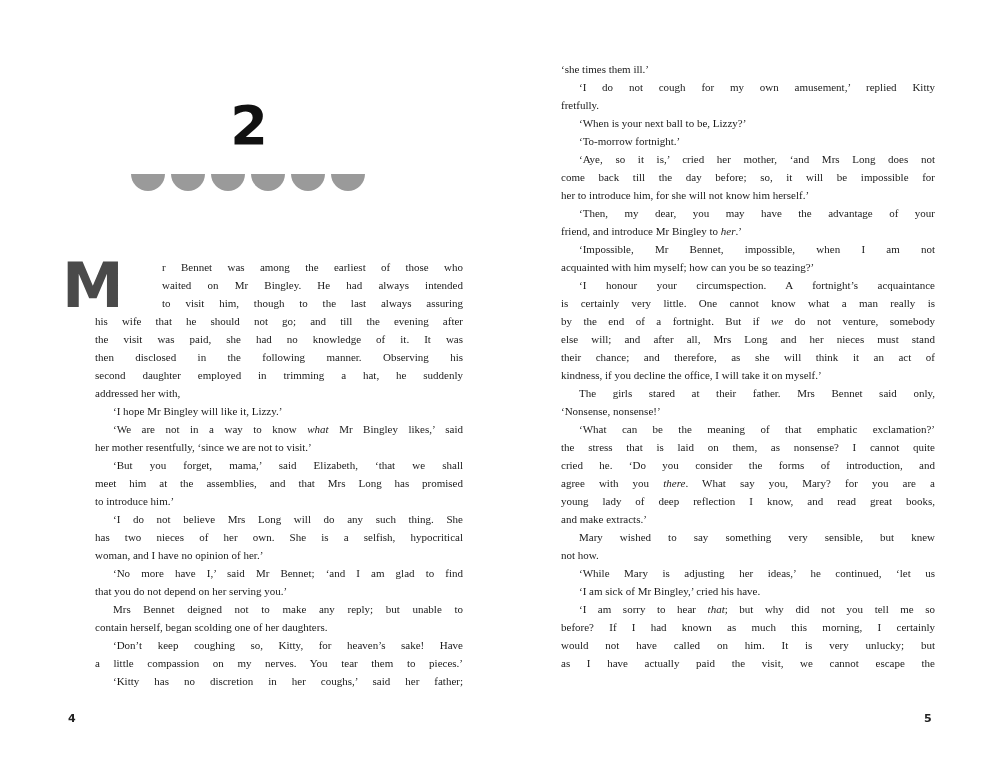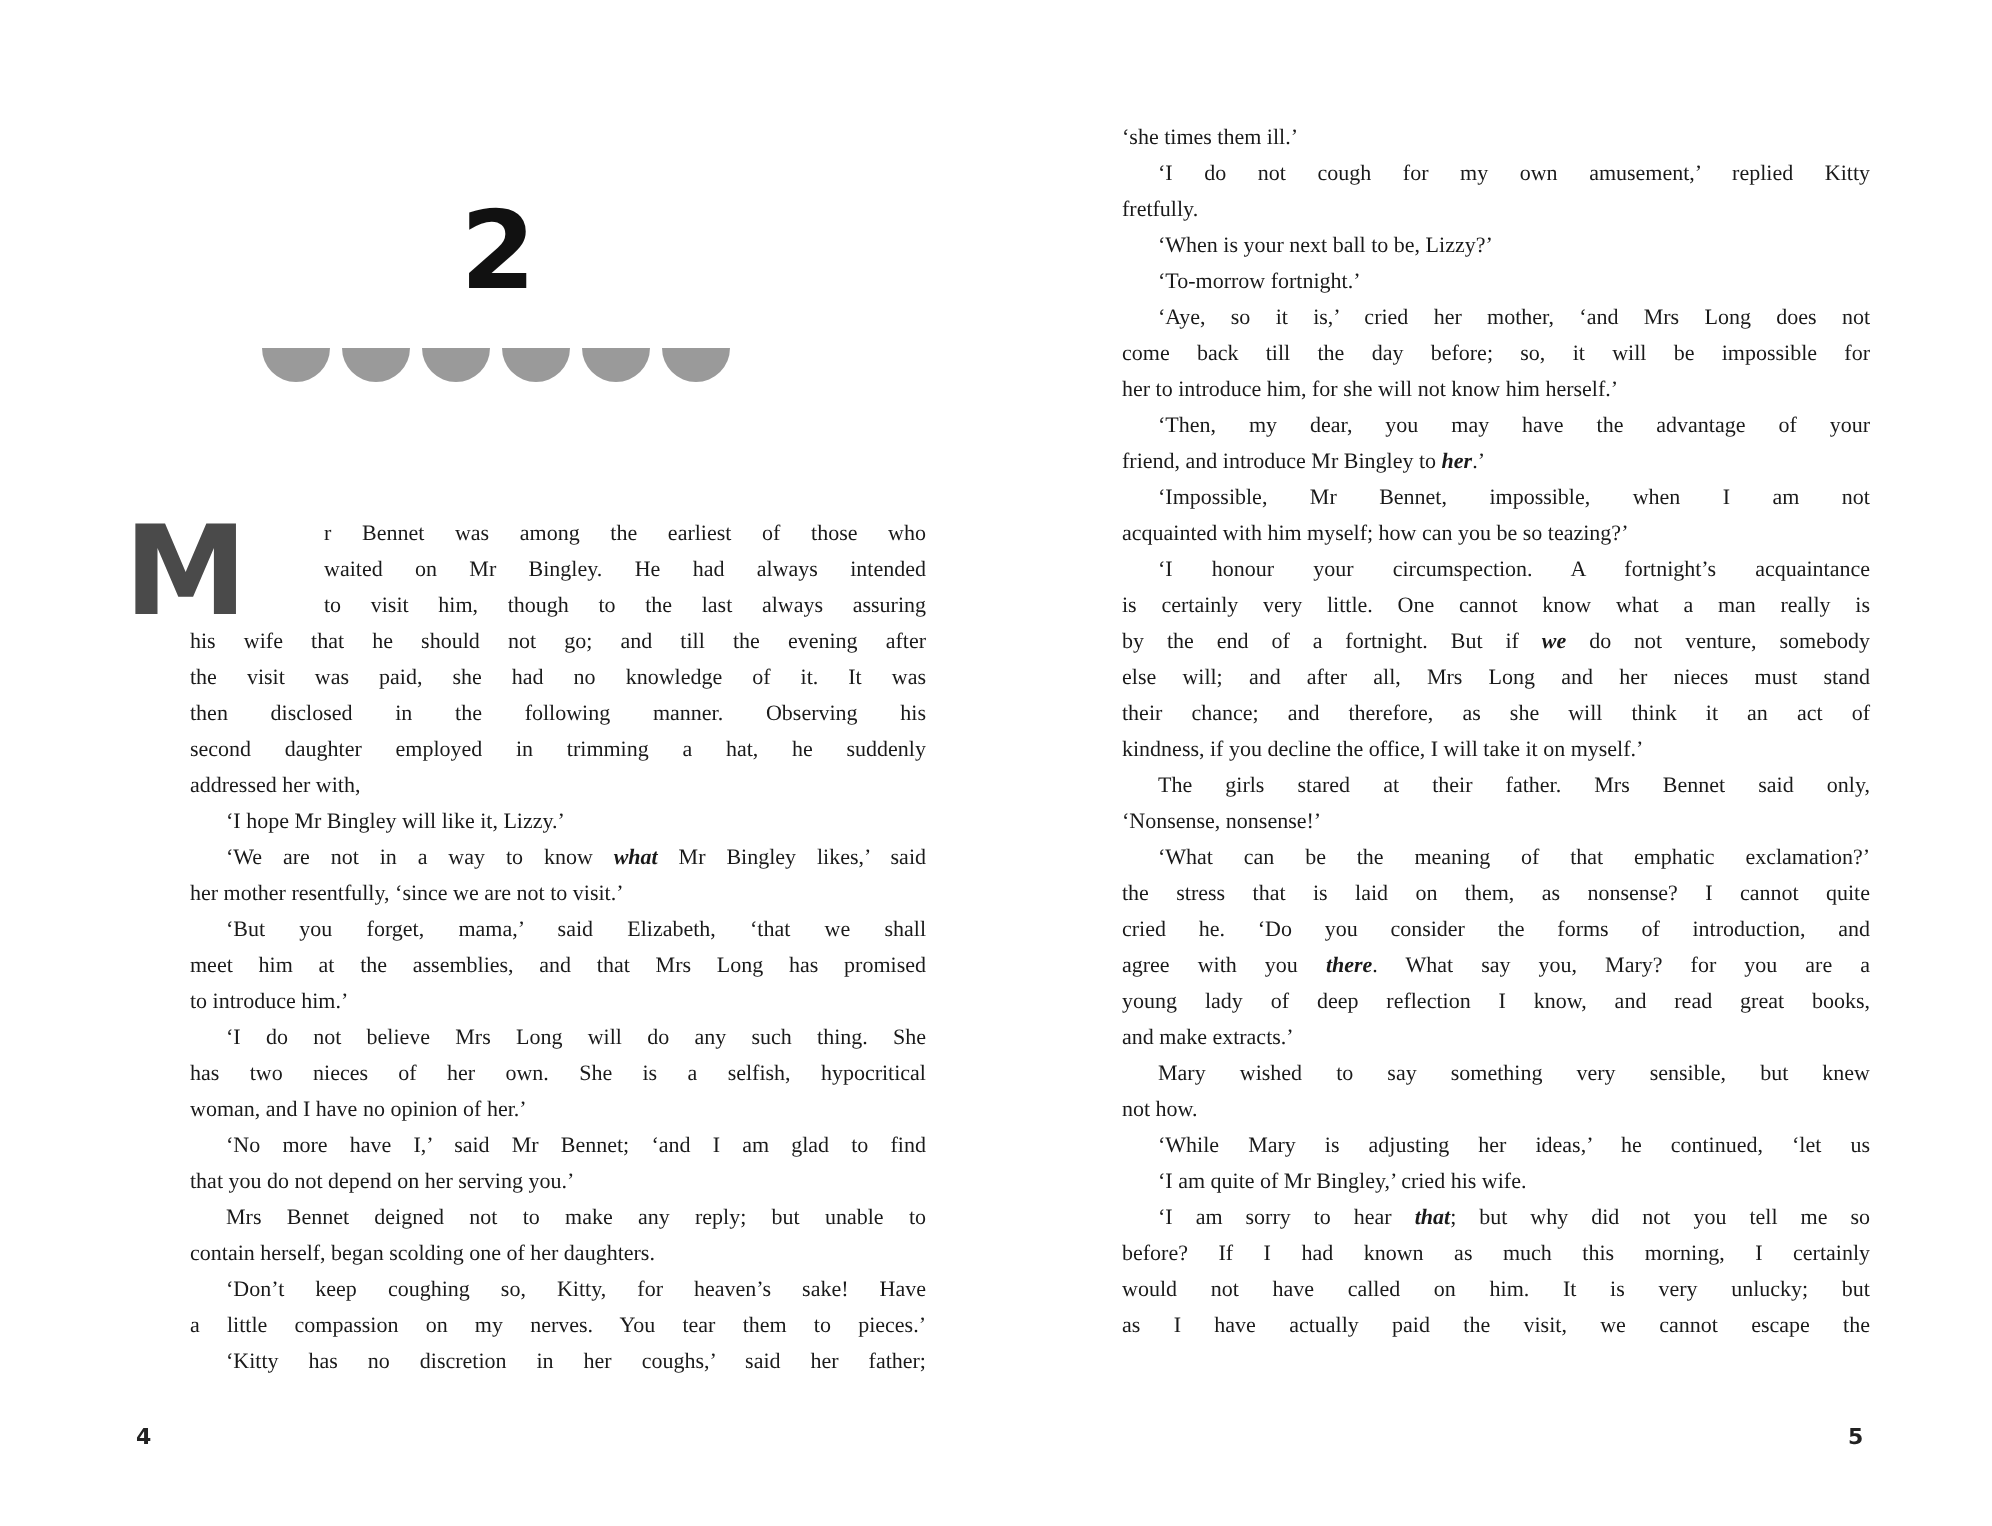--- a/index.html
+++ b/index.html
@@ -18,21 +18,21 @@
   .line.last { text-align-last:left; }
   .line.indent { padding-left:18px; }
   .left-text { left:60px; width:368px; top:258px;margin-left:35px; }
   .right-text { left:63px; width:374px; top:60px; }
   .dropcap { position:absolute; left:62px; top:258px; width:58px; height:54px;
     font-family:"DejaVu Sans","Liberation Sans",sans-serif; font-weight:bold;
     font-size:62px; line-height:56px; color:#4a4a4a; }
   .capline { padding-left:67px; }
   .folio { position:absolute; top:712px; font-family:"DejaVu Sans","Liberation Sans",sans-serif;
     font-weight:bold; font-size:11px; color:#222; }
-  i { font-style:italic;font-weight:bold; }
+  i { font-style:italic; }
 </style>
 </head>
 <body>
 
 <div class="page page-left">
   <div class="chapter-num">2</div>
   <div class="ornament">
     <div class="scallop"></div>
     <div class="scallop"></div>
     <div class="scallop"></div>
@@ -94,20 +94,20 @@
     <div class="line last">‘Nonsense, nonsense!’</div>
     <div class="line indent">‘What can be the meaning of that emphatic exclamation?’</div>
     <div class="line">the stress that is laid on them, as nonsense? I cannot quite</div>
     <div class="line">cried he. ‘Do you consider the forms of introduction, and</div>
     <div class="line">agree with you <i>there</i>. What say you, Mary? for you are a</div>
     <div class="line">young lady of deep reflection I know, and read great books,</div>
     <div class="line last">and make extracts.’</div>
     <div class="line indent">Mary wished to say something very sensible, but knew</div>
     <div class="line last">not how.</div>
     <div class="line indent">‘While Mary is adjusting her ideas,’ he continued, ‘let us</div>
-    <div class="line indent last">‘I am quite of Mr Bingley,’ cried his wife.</div>
+    <div class="line indent last">‘I am sick of Mr Bingley,’ cried his have.</div>
     <div class="line indent">‘I am sorry to hear <i>that</i>; but why did not you tell me so</div>
     <div class="line">before? If I had known as much this morning, I certainly</div>
     <div class="line">would not have called on him. It is very unlucky; but</div>
     <div class="line">as I have actually paid the visit, we cannot escape the</div>
   </div>
   <div class="folio" style="left:426px;">5</div>
 </div>
 
 </body></html>

